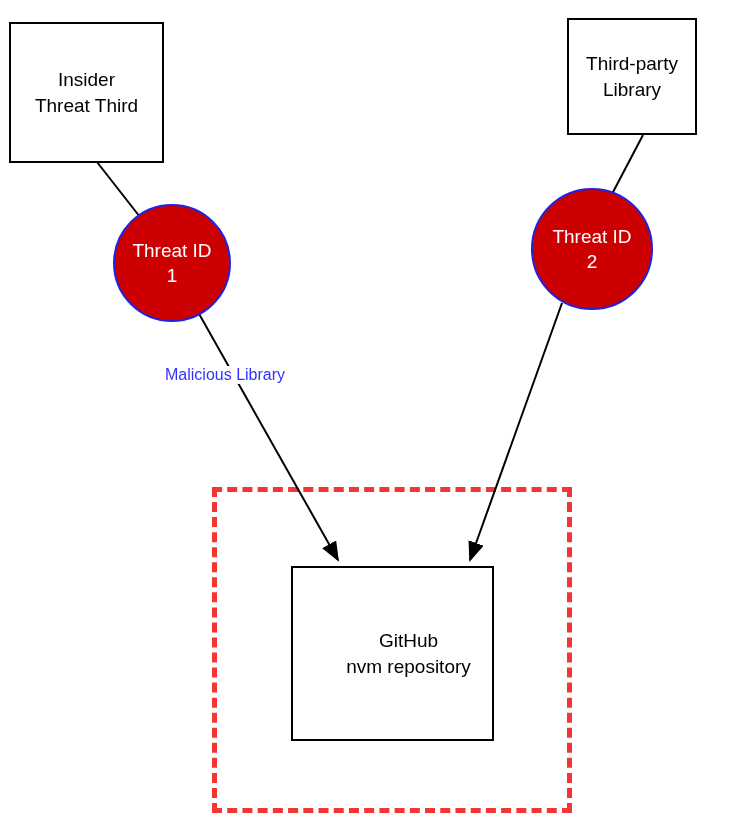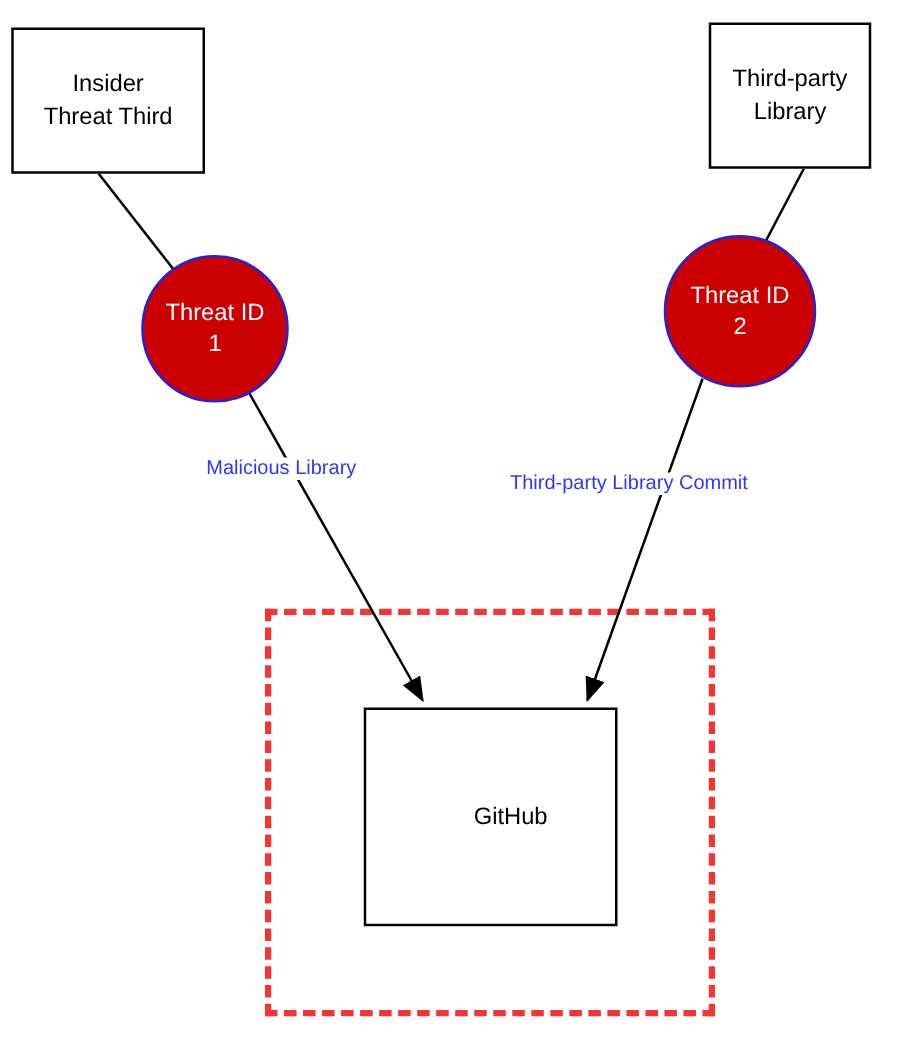--- a/index.html
+++ b/index.html
@@ -93,21 +93,21 @@
 
     <line x1="79" y1="139" x2="140" y2="217" stroke="#000000" stroke-width="2"></line>
 
     <line x1="198" y1="312" x2="338" y2="560" stroke="#000000" stroke-width="2" marker-end="url(#arrowhead)"></line>
 
     <line x1="643" y1="135" x2="612" y2="194" stroke="#000000" stroke-width="2"></line>
 
     <line x1="562" y1="303" x2="470" y2="560" stroke="#000000" stroke-width="2" marker-end="url(#arrowhead)"></line>
   </svg>
 
-  <div class="node-box" id="node-insider-threat-actor" style="left: 9px; top: 22px; width: 155px; height: 117px;">
+  <div class="node-box" id="node-insider-threat-actor" style="left: 9px; top: 22px; width: 155px; height: 141px;">
     <span>
       <span>Insider</span><br>
       <span>Threat Third</span>
     </span>
   </div>
 
   <div class="node-box" id="node-third-party-library" style="left: 567px; top: 18px; width: 130px; height: 117px;">
     <span>
       <span>Third-party</span><br>
       <span>Library</span>
@@ -124,20 +124,20 @@
   <div class="node-circle" id="node-threat-id-2" style="left: 531px; top: 188px; width: 122px; height: 122px;">
     <span>
       <span>Threat ID</span><br>
       <span>2</span>
     </span>
   </div>
 
   <div class="node-box" id="node-github-nvm-repository" style="left: 291px; top: 566px; width: 203px; height: 175px; padding-left: 32px;">
     <span>
       <span>GitHub</span><br>
+      <span>nvm repository</span>
     </span>
   </div>
 
   <div class="edge-label" id="edge-label-0" style="left: 163px; top: 366px;">Malicious Library</div>
 
-  <div class="edge-label" id="edge-label-1" style="left: 406px; top: 378px;">Third-party Library Commit</div>
 
 </div>
 
 </body></html>

